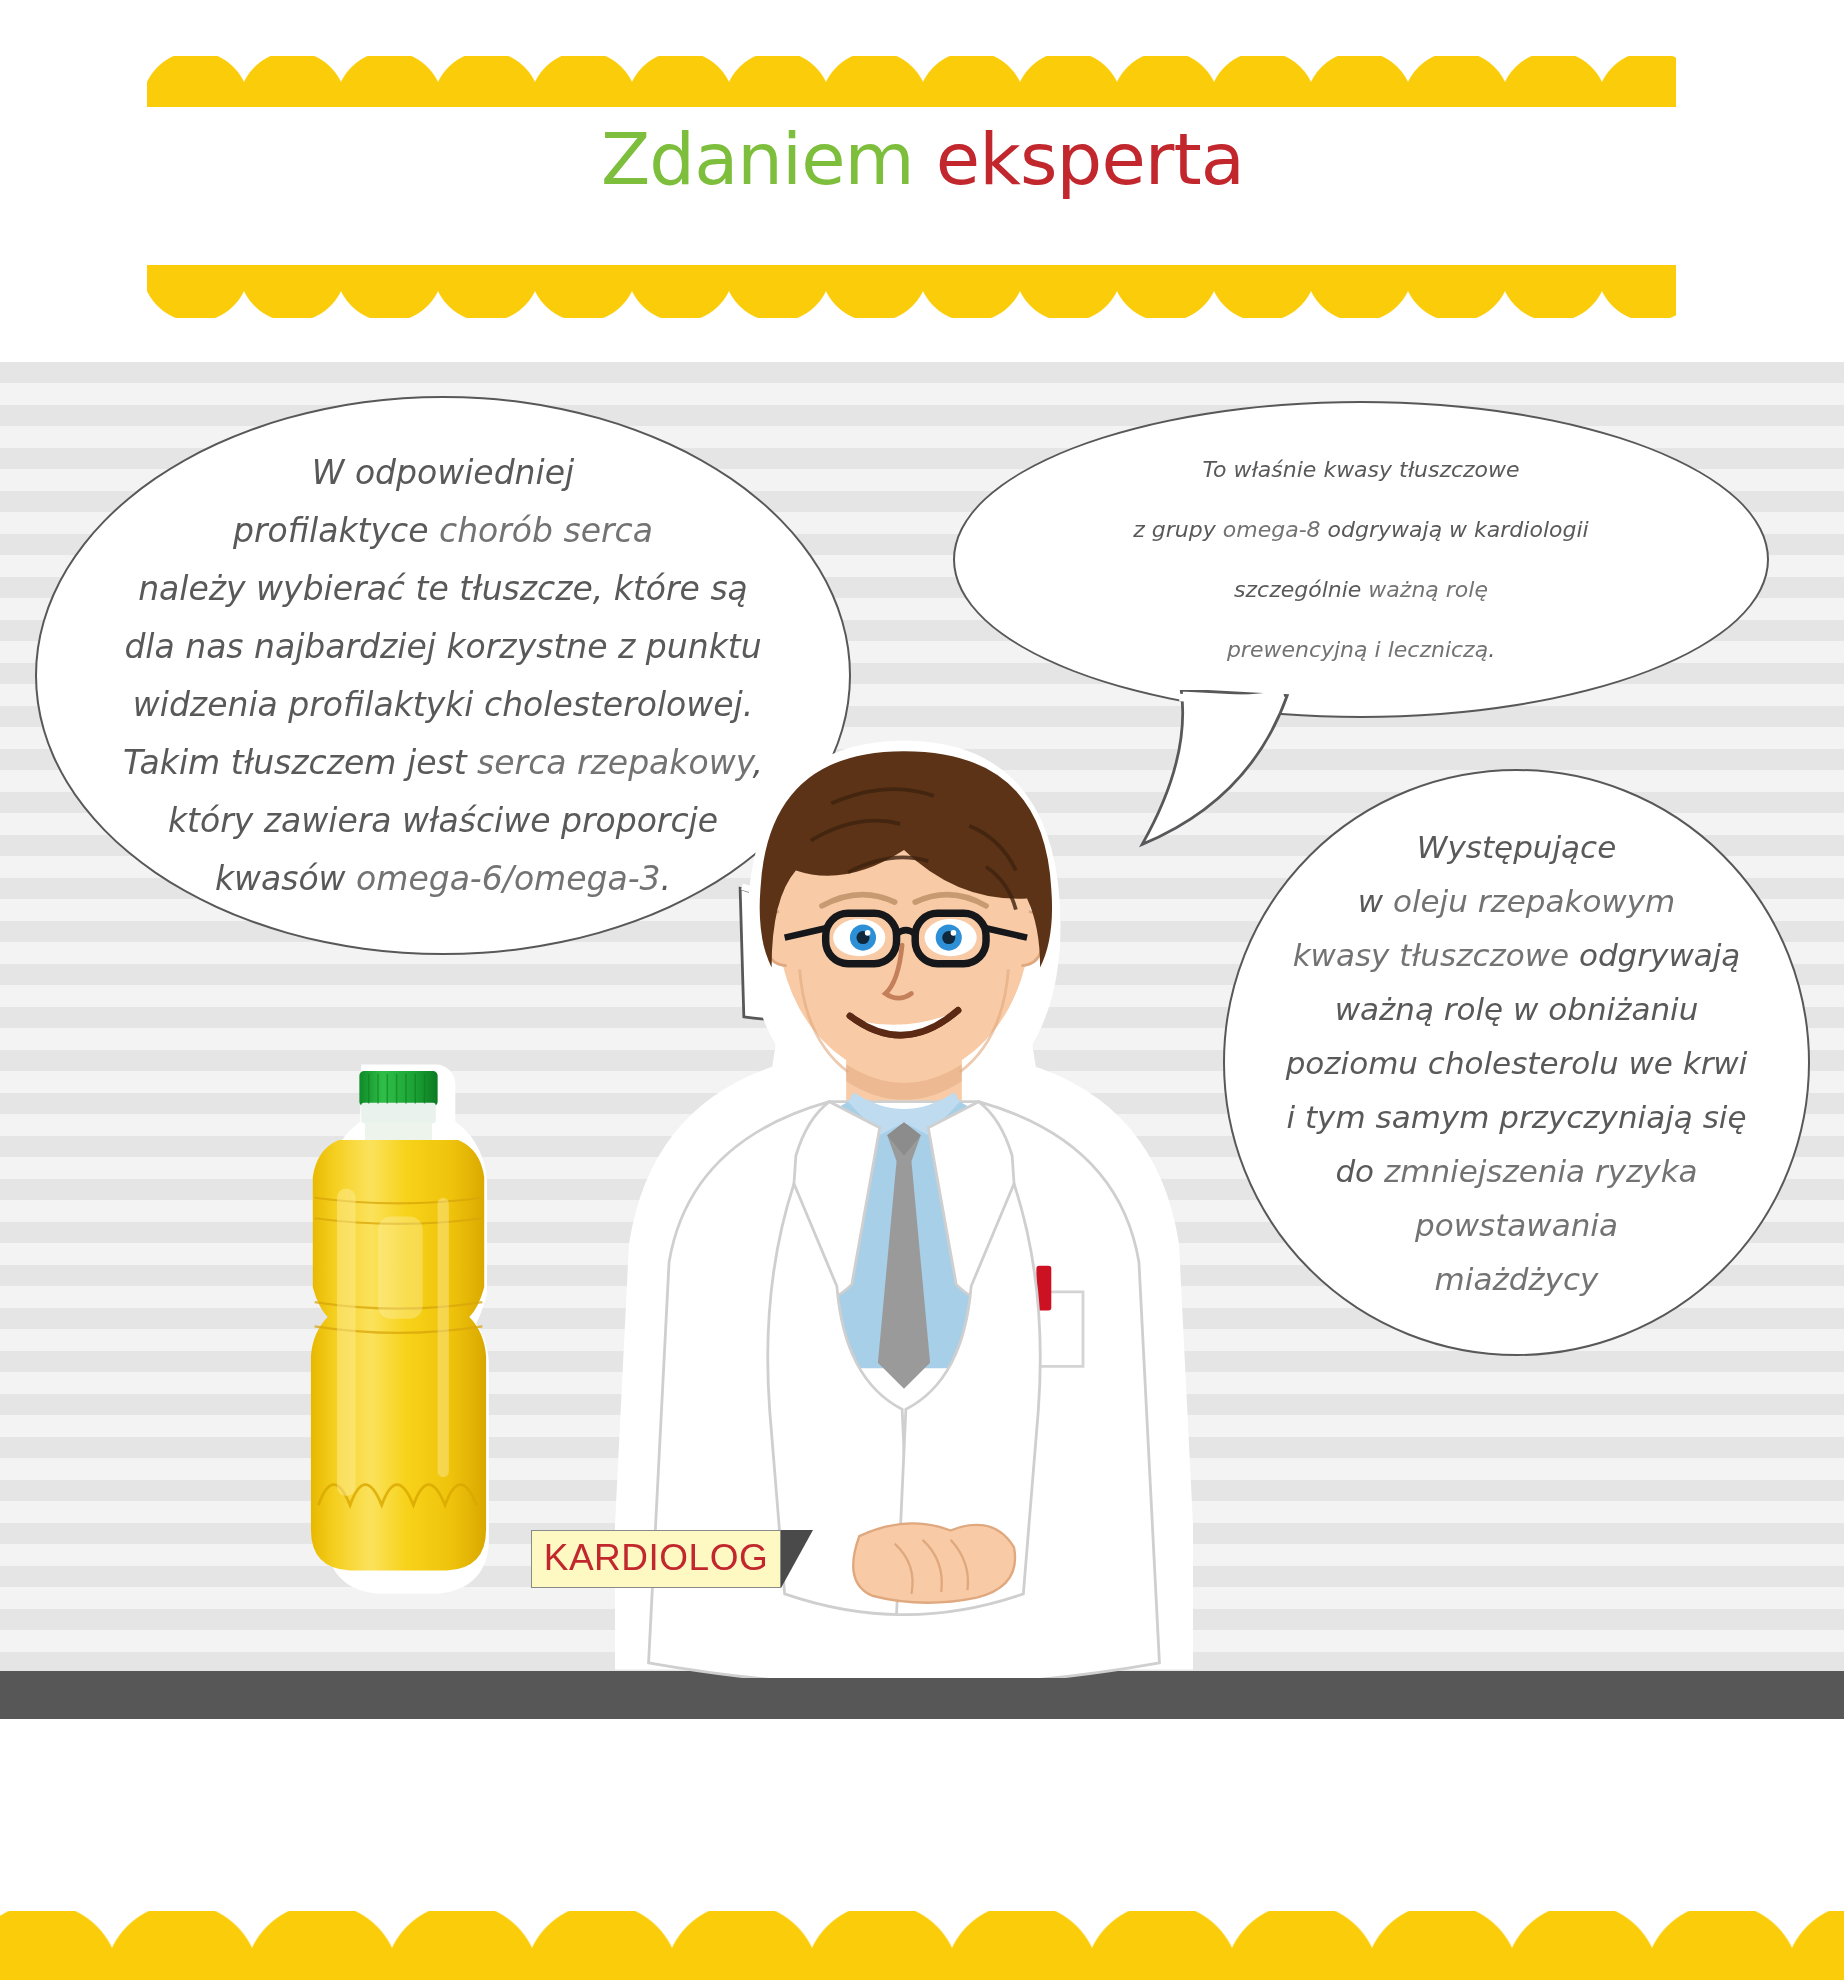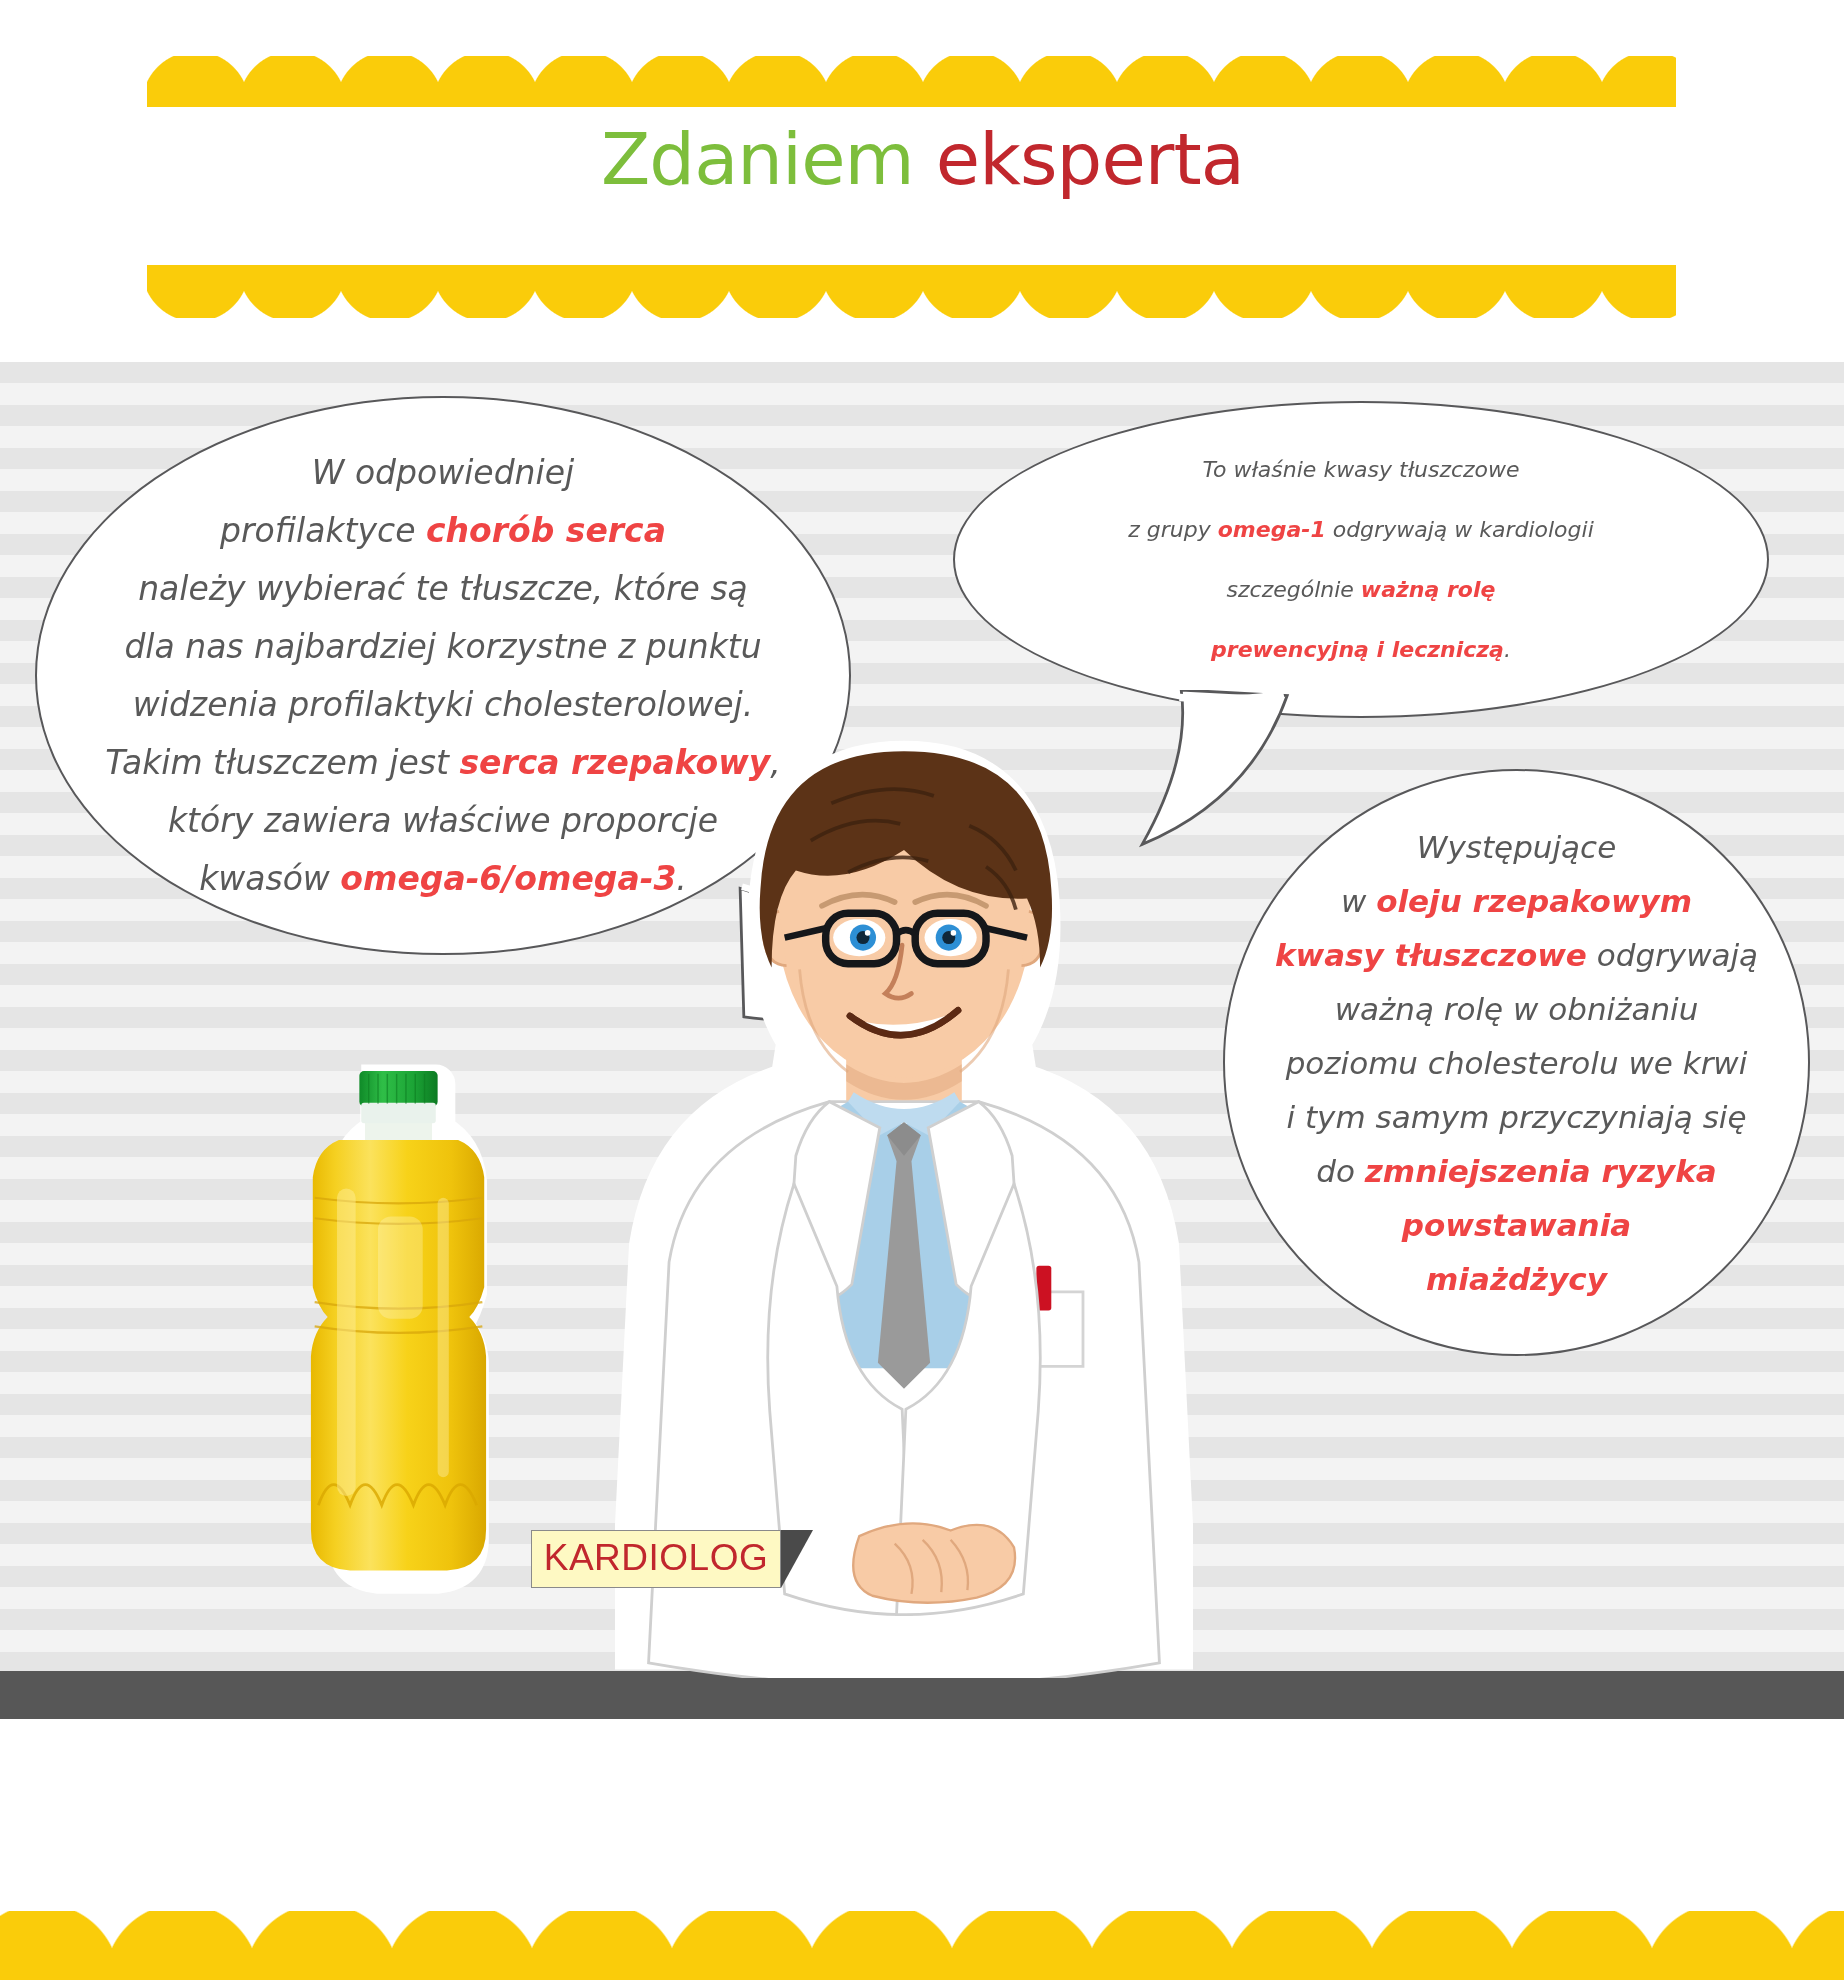--- a/index.html
+++ b/index.html
@@ -74,21 +74,21 @@
     border:2.8px solid #58585A;
     box-sizing:border-box;
     color:#595959;
     font-family:"DejaVu Sans", sans-serif;
     font-style:italic;
     text-align:center;
     display:flex;
     align-items:center;
     justify-content:center;
   }
-  .bubble b{color:#ef4444;font-style:italic;font-weight:bold;}
+  .bubble b{color:#737373;font-style:italic;font-weight:normal;}
   .bubble .inner{padding:0 52px;width:100%;box-sizing:border-box;}
 
   #bubble-left{
     left:35px;top:396px;width:816px;height:559px;
     border-radius:50% / 50%;
     font-size:33px;line-height:58px;
     z-index:6;
     text-align:center;
   }
   #bubble-top-right{
@@ -317,21 +317,21 @@
       widzenia profilaktyki cholesterolowej.<br>
       Takim tłuszczem jest <b>serca rzepakowy</b>,<br>
       który zawiera właściwe proporcje<br>
       kwasów <b>omega-6/omega-3</b>.
     </div>
   </div>
 
   <div class="bubble" id="bubble-top-right">
     <div class="inner">
       To właśnie kwasy tłuszczowe<br>
-      z grupy <b>omega-1</b> odgrywają w kardiologii<br>
+      z grupy <b>omega-8</b> odgrywają w kardiologii<br>
       szczególnie <b>ważną rolę</b><br>
       <b>prewencyjną i leczniczą</b>.
     </div>
   </div>
 
   <div class="bubble" id="bubble-bottom-right">
     <div class="inner">
       Występujące<br>
       w <b>oleju rzepakowym</b><br>
       <b>kwasy tłuszczowe</b> odgrywają<br>

